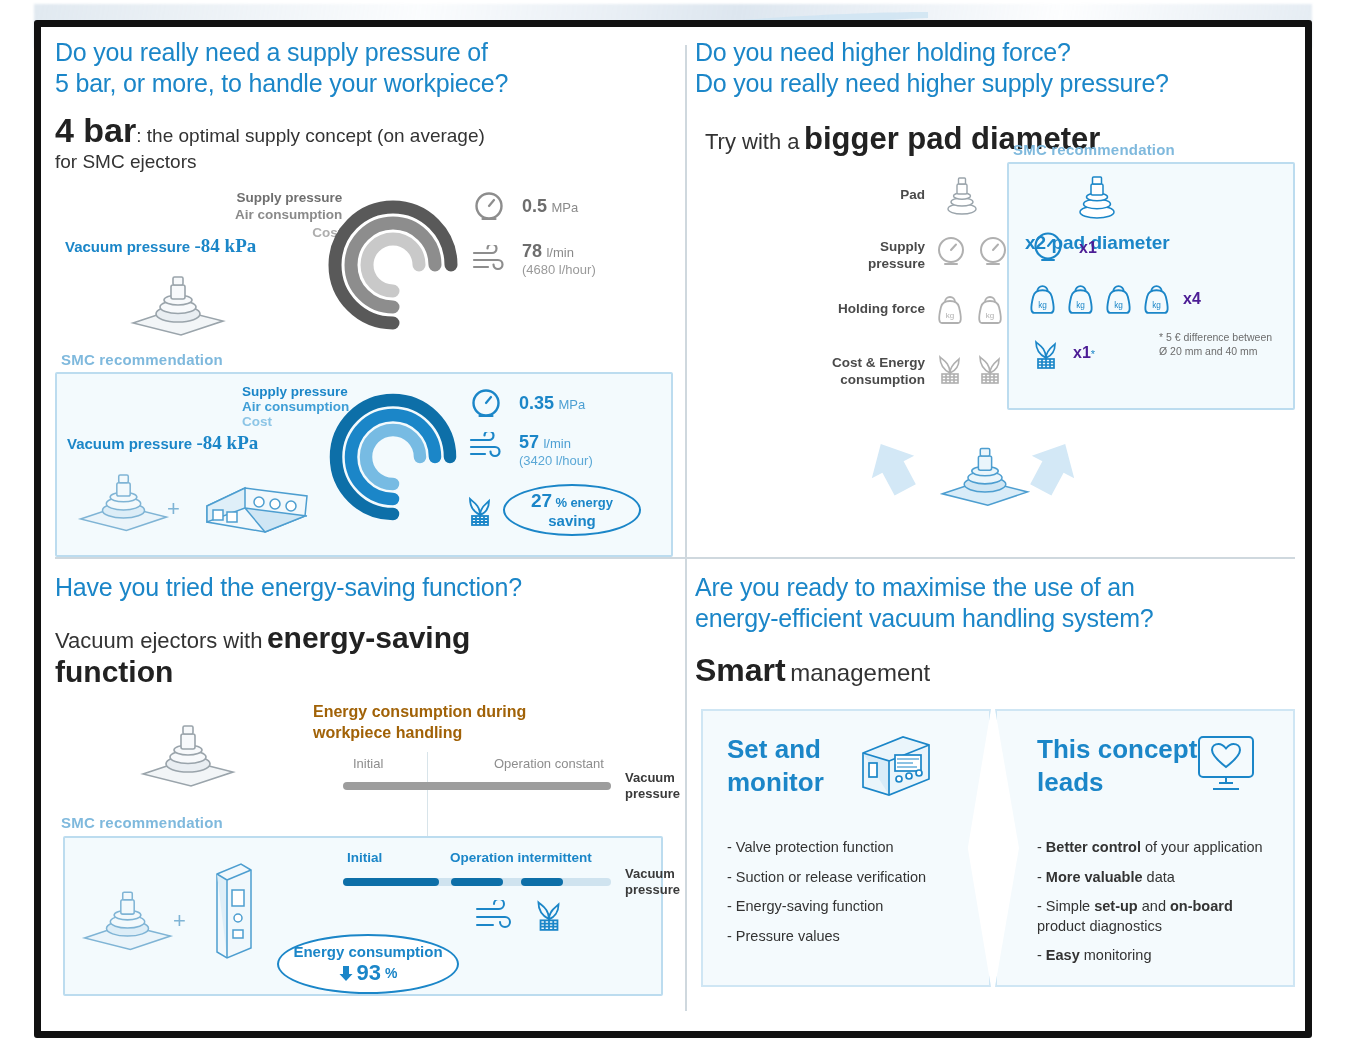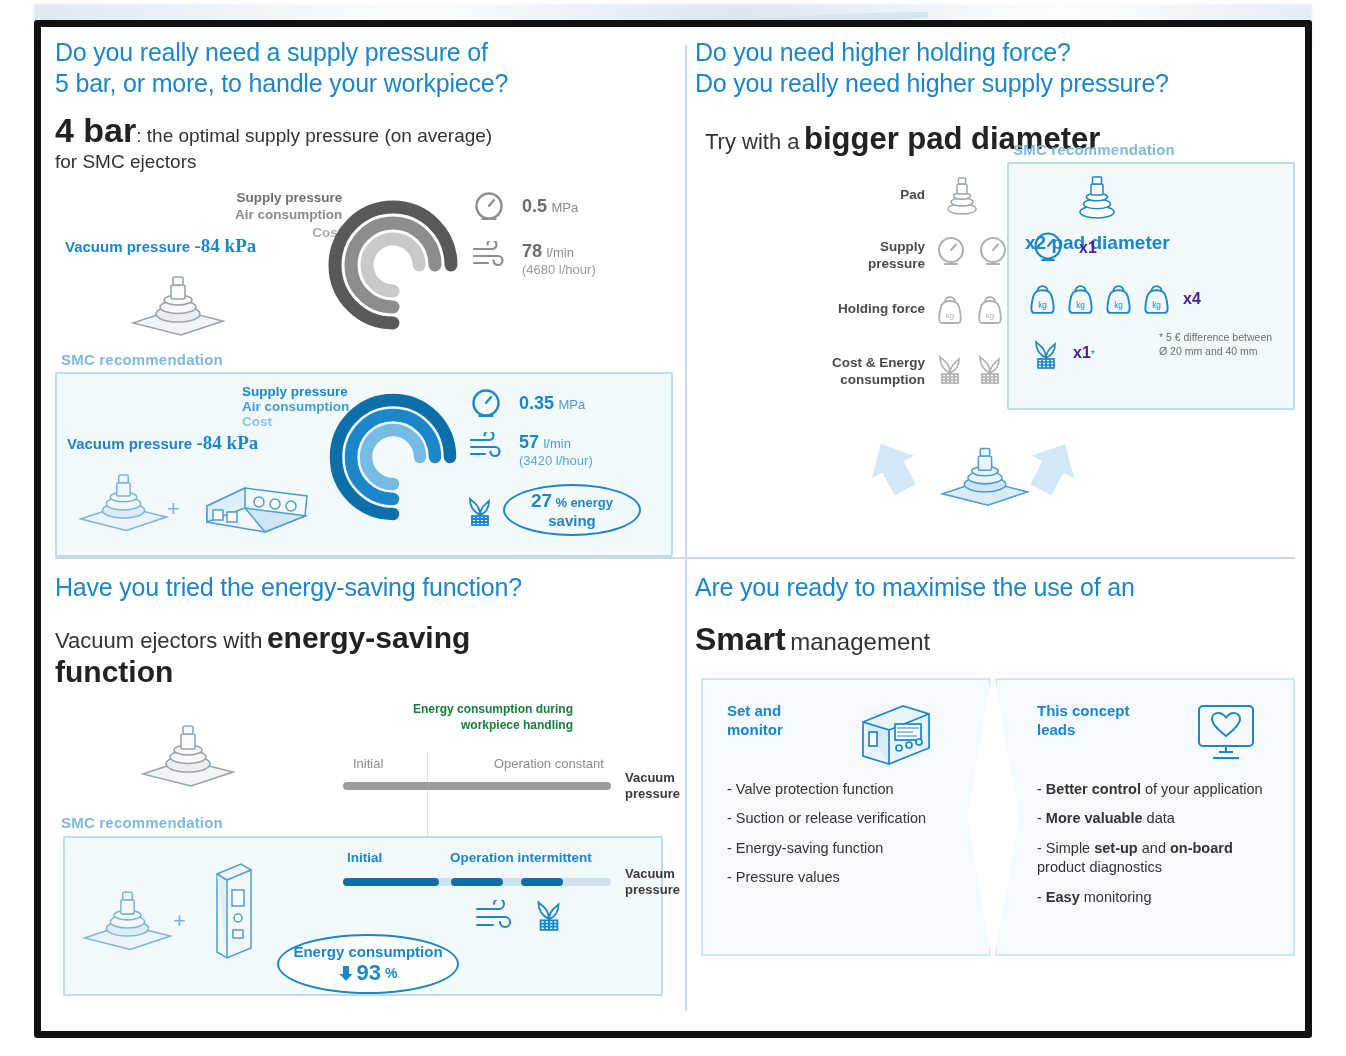--- a/index.html
+++ b/index.html
@@ -68,30 +68,30 @@
   .vac-label { font-size:15px; font-weight:bold; color:#1b86c8; }
   .vac-val   { font-size:19px; font-weight:bold; color:#1b86c8;font-family:Liberation Serif, serif; }
 
   .row-lbl { font-size:13.5px; font-weight:bold; color:#4a4a4a; text-align:right; line-height:1.25; }
   .x-val   { font-size:16px; font-weight:bold; color:#4a4a4a; }
   .x-val-b { font-size:16px; font-weight:bold; color:#4c1d95; }
   .pad-lbl { font-size:19px; font-weight:bold; color:#1b86c8; }
 
   .footnote { font-size:10.5px; color:#6d6d6d; line-height:1.35; }
 
-  .chart-title { font-size:12px; font-weight:bold; color:#15803d; text-align:right; line-height:1.3; }
+  .chart-title { font-size:16px; font-weight:bold; color:#a16207; text-align:left; line-height:1.3; }
   .chart-sub   { font-size:13px; color:#8d8d8d; }
   .chart-sub-b { font-size:13.5px; color:#1b86c8; font-weight:bold; }
   .vac-2 { font-size:13px; font-weight:bold; color:#3a3a3a; line-height:1.2; text-align:left;}
 
   .card {
     background:#f4fafd;
     border:2px solid #cfe6f4;
   }
-  .card h3 { margin:0; color:#1b86c8; font-size:15px; font-weight:bold; line-height:1.25; }
+  .card h3 { margin:0; color:#1b86c8; font-size:26px; font-weight:bold; line-height:1.25; }
   .card li { font-size:14.5px; color:#333; line-height:1.35; margin-bottom:10px; list-style:none; }
   .card ul { margin:0; padding:0; }
   .card b { font-weight:bold; }
 
   .ellipse-blue {
     border:2px solid #1b86c8;
     border-radius:50%;
     color:#1b86c8;
     display:flex; align-items:center; justify-content:center;
     font-weight:bold;
@@ -116,21 +116,21 @@
   <div class="vdiv"></div>
   <div class="hdiv"></div>
 
   <div class="quad q-tl">
     <h2 class="qtitle">
       <span>Do you really need a supply pressure of</span><br>
       <span>5 bar, or more, to handle your workpiece?</span>
     </h2>
 
     <div style="margin-top:12px;">
-      <span class="big">4 bar</span><span class="subline">: the optimal supply pressure (on average)</span>
+      <span class="big">4 bar</span><span class="subline">: the optimal supply concept (on average)</span>
       <div class="subline">for SMC ejectors</div>
     </div>
 
     <div style="position:relative; height:160px; margin-top:8px;">
 
       <div style="position:absolute; left:180px; top:6px;" class="lbl-grey">
         <div style="font-weight:bold;color:#6f6f6f;font-size:13.5px;">Supply pressure</div>
         <div style="font-weight:bold;color:#8a8a8a;font-size:13.5px;">Air consumption</div>
         <div style="font-weight:bold;color:#aeaeae;font-size:13.5px;">Cost</div>
       </div>
@@ -150,21 +150,21 @@
           <svg width="40" height="32" viewBox="0 0 40 32">
             <circle cx="19" cy="15" r="12.5" fill="none" stroke="#8d8d8d" stroke-width="2.4"></circle>
             <path d="M19 15 L24 9" stroke="#8d8d8d" stroke-width="2.2" stroke-linecap="round"></path>
             <path d="M12.5 28 L25.5 28" stroke="#8d8d8d" stroke-width="2.2" stroke-linecap="round"></path>
           </svg>
         </span>
         <span><span class="val-grey">0.5</span>
         <span class="unit-grey">MPa</span></span>
       </div>
 
-      <div style="position:absolute; left:415px; top:58px; display:flex; align-items:flex-start; gap:12px;">
+      <div style="position:absolute; left:415px; top:58px; display:flex; align-items:center; gap:12px;">
         <span>
           <svg width="40" height="28" viewBox="0 0 40 28">
             <g fill="none" stroke="#8d8d8d" stroke-width="2.2" stroke-linecap="round">
               <path d="M4 8 H22 a4.5 4.5 0 1 0 -4.5 -4.5"></path>
               <path d="M4 15 H28 a4.5 4.5 0 1 1 -4.5 4.5"></path>
               <path d="M4 22 H18"></path>
             </g>
           </svg>
         </span>
         <span>
@@ -624,20 +624,21 @@
           <span style="font-size:22px;">93</span>
           <span style="font-size:14px;">%</span>
         </div>
       </div>
     </div>
   </div>
 
   <div class="quad q-br">
     <h2 class="qtitle">
       <span>Are you ready to maximise the use of an</span><br>
+      <span>energy-efficient vacuum handling system?</span>
     </h2>
 
     <div style="margin-top:18px;">
       <span style="font-size:32px;font-weight:bold;color:#222;">Smart</span>
       <span style="font-size:24px;color:#333;">management</span>
     </div>
 
     <div style="position:relative; margin-top:20px; height:290px;">
 
       <div class="card" style="position:absolute; left:6px; top:0; width:290px; height:278px; clip-path:polygon(0 0, 100% 0, 92% 50%, 100% 100%, 0 100%, 0 0);">

